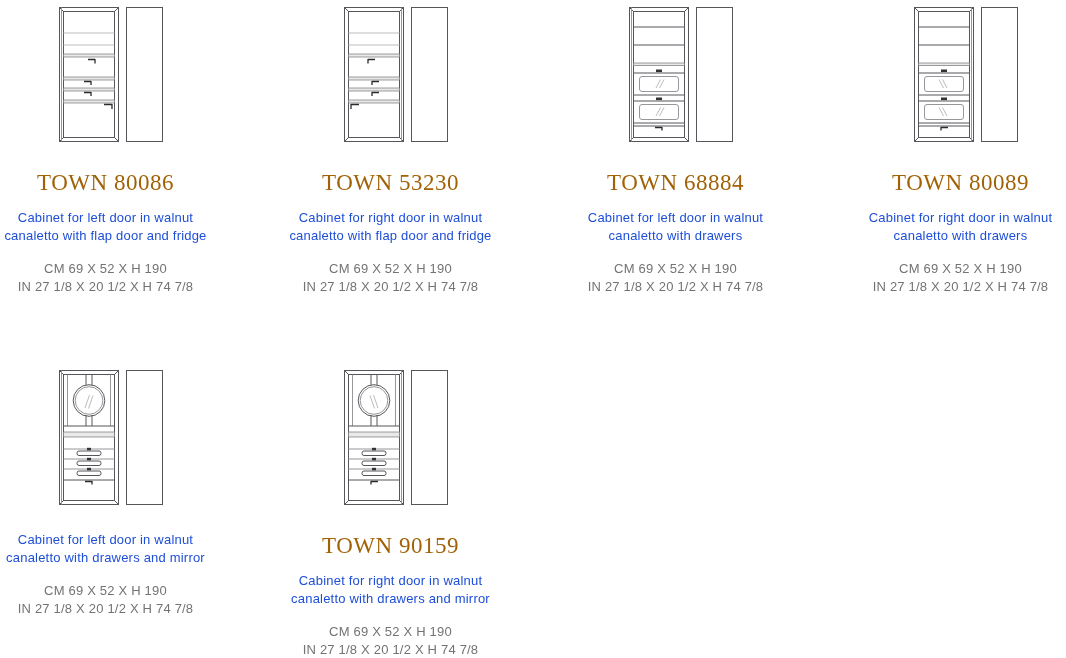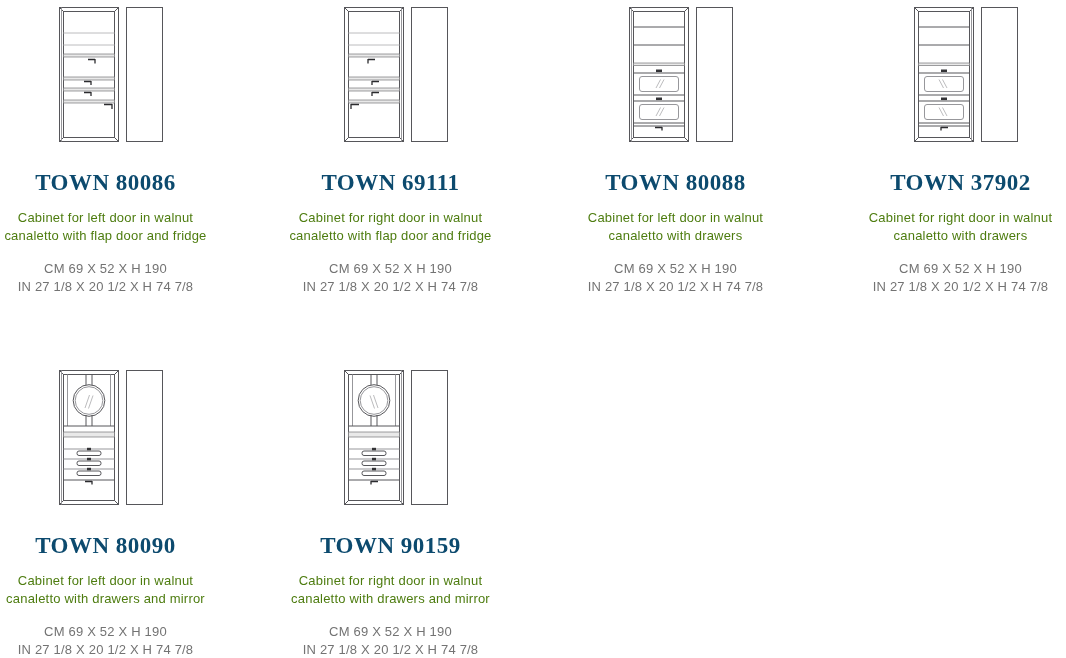--- a/index.html
+++ b/index.html
@@ -10,27 +10,27 @@
   }
   .catalog {
     position:absolute; top:0; left:-37px; width:1140px;
     display:grid; grid-template-columns:repeat(4,285px);
     row-gap:75px; padding-top:7px;
   }
   .card { display:flex; flex-direction:column; align-items:center; text-align:center; }
   .figure { height:135px; margin-bottom:26px; }
   svg.fig { display:block; margin-left:10px; }
   .title {
-    font-family:"Liberation Serif", serif; font-weight:700;
+    font-family:"Liberation Serif", serif; font-weight:400;
     font-size:23px; line-height:29px; letter-spacing:0.5px;
-    color:#0c4a6e; margin:0 0 12px;
+    color:#a16207; margin:0 0 12px;
   }
   .desc {
     font-size:13px; line-height:17.5px; letter-spacing:0.2px;
-    color:#4d7c0f; white-space:pre-line; margin:0 0 16px;
+    color:#1d4ed8; white-space:pre-line; margin:0 0 16px;
   }
   .dims {
     font-size:13px; line-height:17.5px; letter-spacing:0.2px;
     color:#737373; margin:0;
   }
   .dims span { display:block; }
   
   .s-dk { stroke:#56565a; stroke-width:1; fill:none; }
   .s-md { stroke:#97979b; stroke-width:1; fill:none; }
   .s-lt { stroke:#bcbcbe; stroke-width:1; fill:none; }
@@ -132,69 +132,68 @@
     </p>
   </div>
 
   <div class="card">
     <div class="figure">
       <svg class="fig" width="104" height="135" viewBox="0 0 104 135">
         <use href="#fig-flap" transform="translate(60,0) scale(-1,1)"></use>
         <use href="#door-panel" transform="translate(67,0)"></use>
       </svg>
     </div>
-    <h2 class="title">TOWN 69111</h2>
+    <h2 class="title">TOWN 53230</h2>
     <p class="desc">Cabinet for right door in walnut
 canaletto with flap door and fridge</p>
     <p class="dims">
       <span>CM 69 X 52 X H 190</span>
       <span>IN 27 1/8 X 20 1/2 X H 74 7/8</span>
     </p>
   </div>
 
   <div class="card">
     <div class="figure">
       <svg class="fig" width="104" height="135" viewBox="0 0 104 135">
         <use href="#fig-drawers"></use>
         <use href="#door-panel" transform="translate(67,0)"></use>
       </svg>
     </div>
-    <h2 class="title">TOWN 80088</h2>
+    <h2 class="title">TOWN 68884</h2>
     <p class="desc">Cabinet for left door in walnut
 canaletto with drawers</p>
     <p class="dims">
       <span>CM 69 X 52 X H 190</span>
       <span>IN 27 1/8 X 20 1/2 X H 74 7/8</span>
     </p>
   </div>
 
   <div class="card">
     <div class="figure">
       <svg class="fig" width="104" height="135" viewBox="0 0 104 135">
         <use href="#fig-drawers" transform="translate(60,0) scale(-1,1)"></use>
         <use href="#door-panel" transform="translate(67,0)"></use>
       </svg>
     </div>
-    <h2 class="title">TOWN 37902</h2>
+    <h2 class="title">TOWN 80089</h2>
     <p class="desc">Cabinet for right door in walnut
 canaletto with drawers</p>
     <p class="dims">
       <span>CM 69 X 52 X H 190</span>
       <span>IN 27 1/8 X 20 1/2 X H 74 7/8</span>
     </p>
   </div>
 
   <div class="card">
     <div class="figure">
       <svg class="fig" width="104" height="135" viewBox="0 0 104 135">
         <use href="#fig-mirror"></use>
         <use href="#door-panel" transform="translate(67,0)"></use>
       </svg>
     </div>
-    <h2 class="title">TOWN 80090</h2>
     <p class="desc">Cabinet for left door in walnut
 canaletto with drawers and mirror</p>
     <p class="dims">
       <span>CM 69 X 52 X H 190</span>
       <span>IN 27 1/8 X 20 1/2 X H 74 7/8</span>
     </p>
   </div>
 
   <div class="card">
     <div class="figure">

